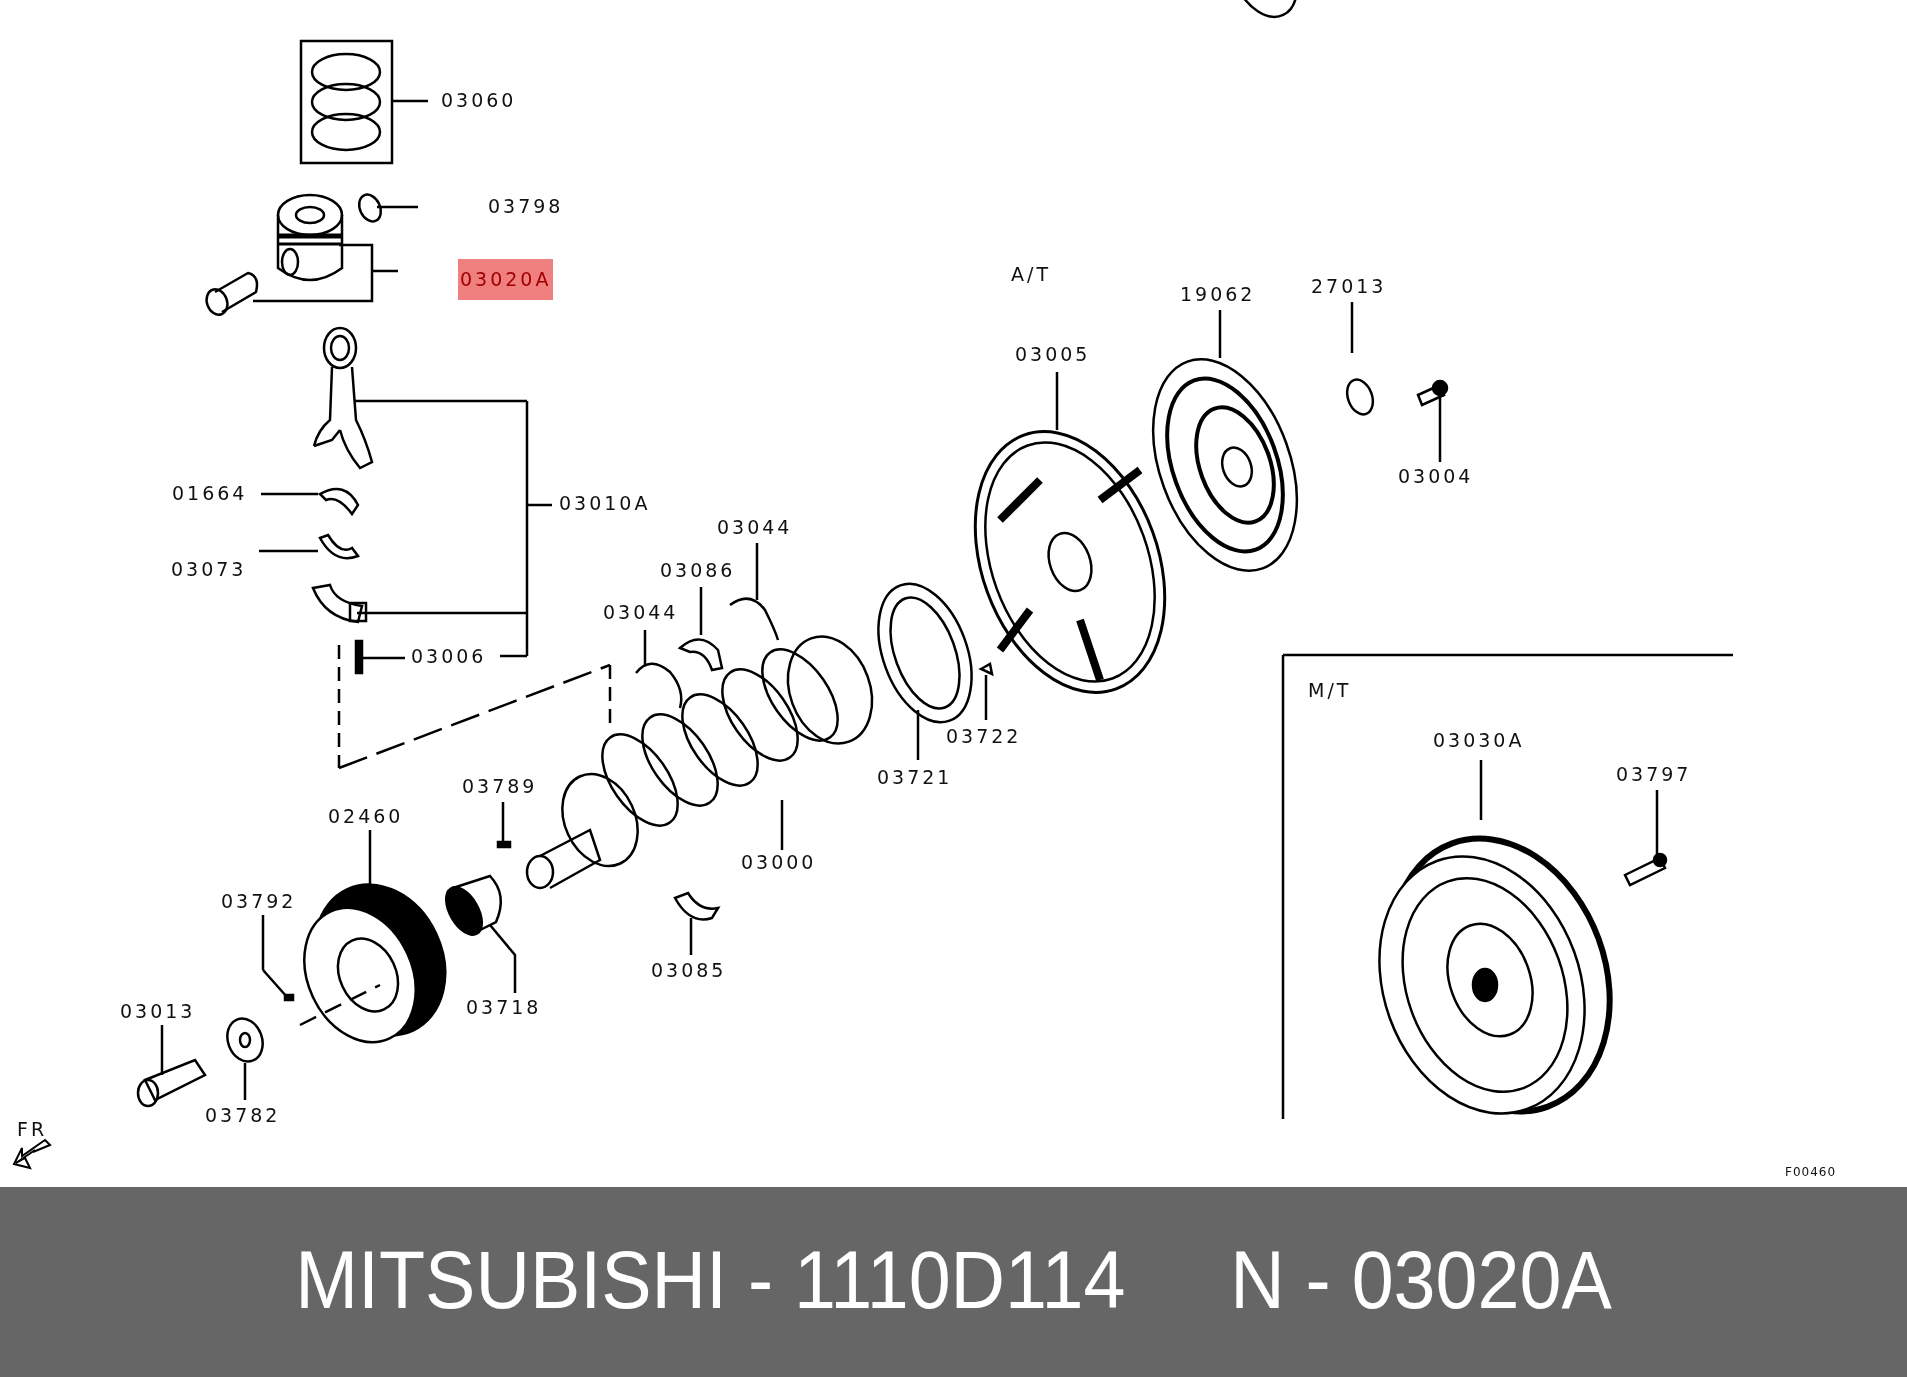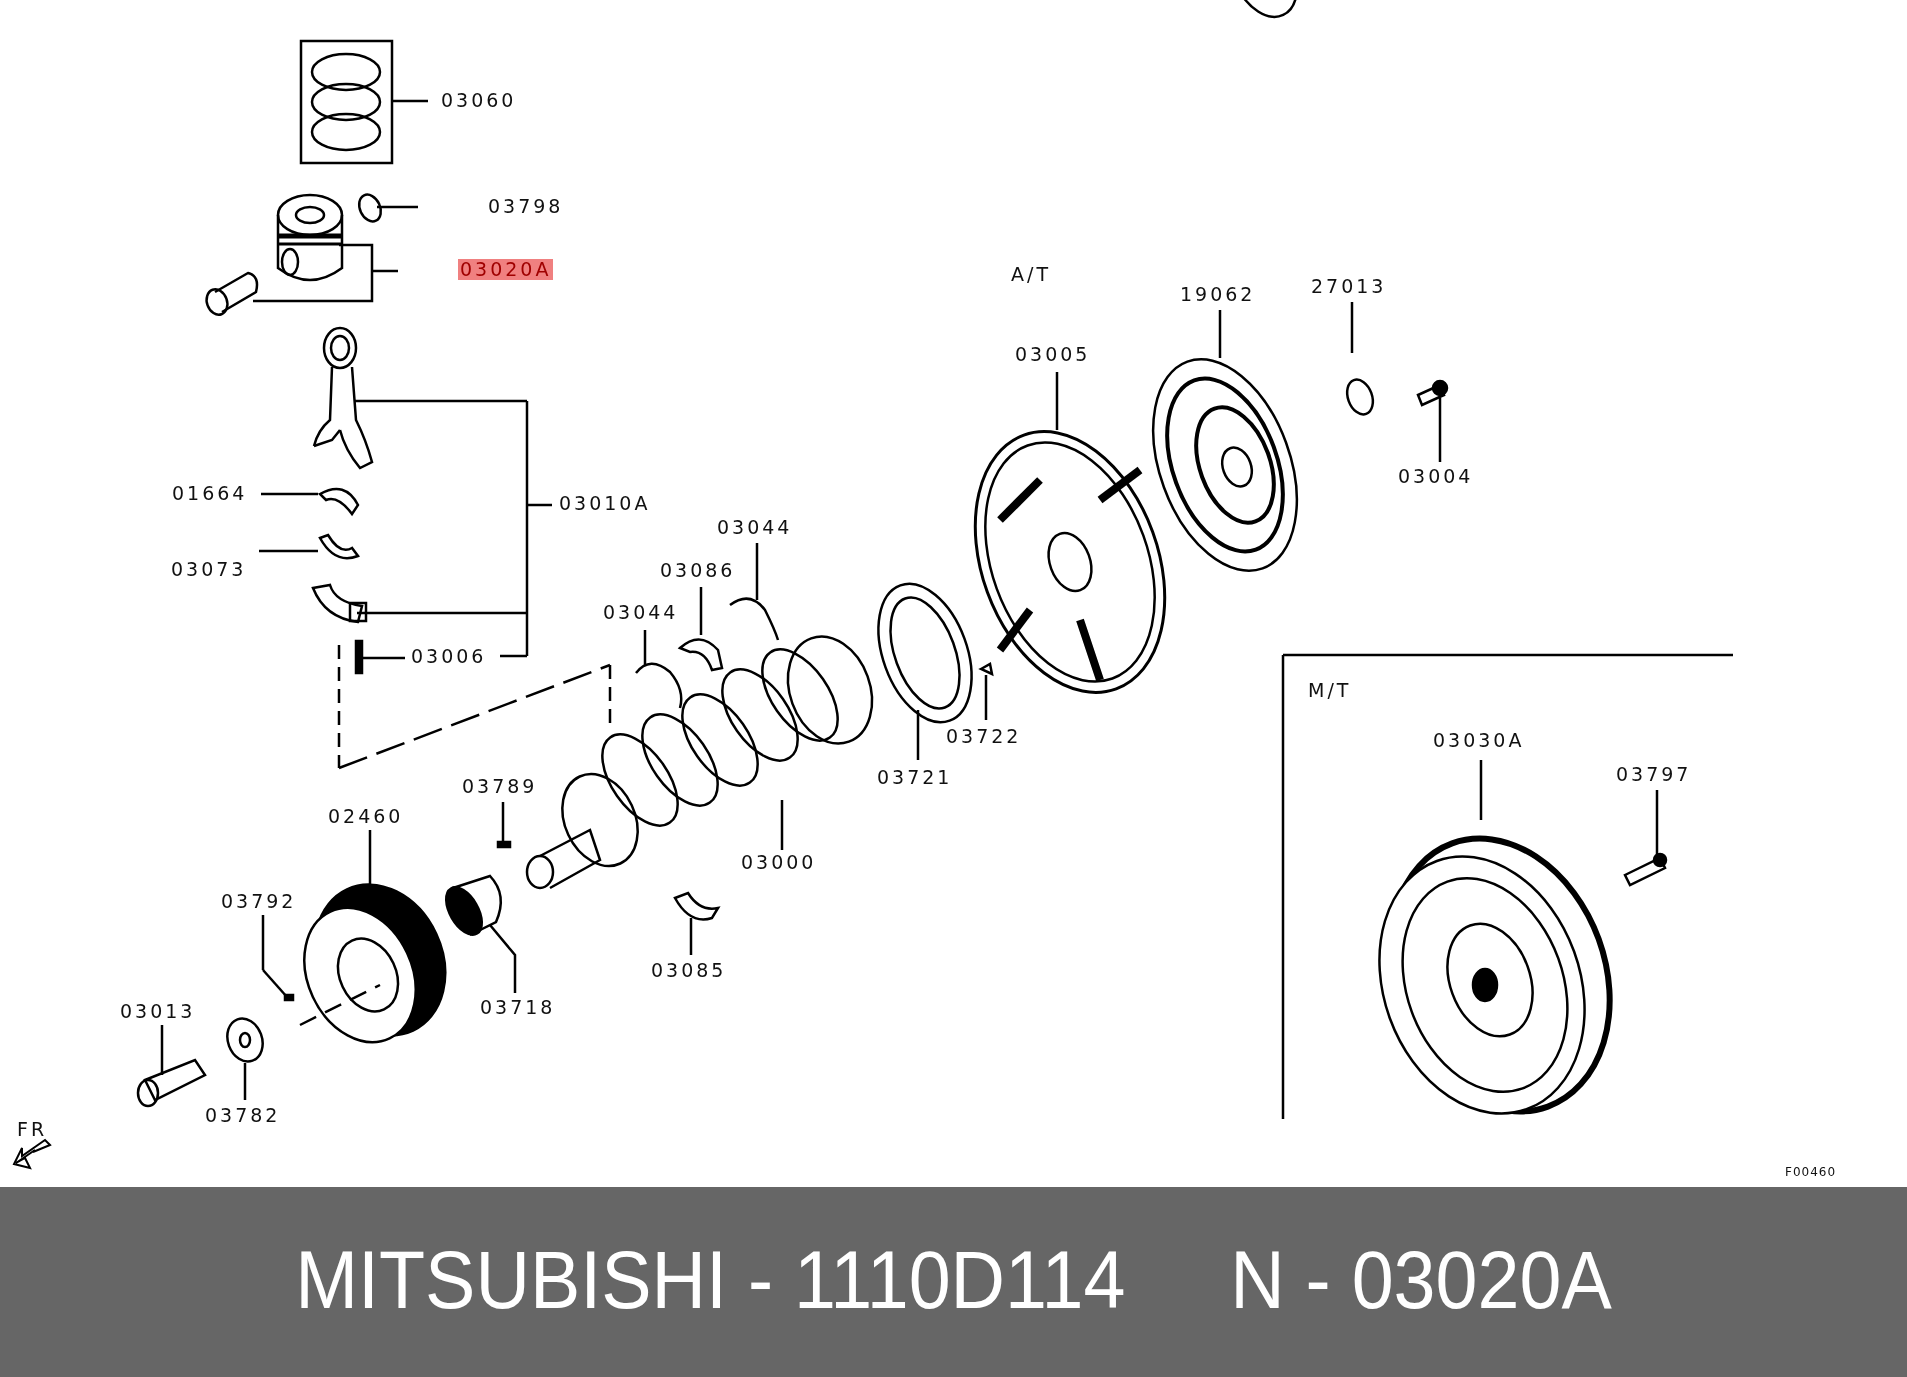--- a/index.html
+++ b/index.html
@@ -1,20 +1,20 @@
 <!DOCTYPE html>
 <html><head>
 <meta charset="utf-8">
 <style>
   html, body { margin:0; padding:0; background:#ffffff; }
   body { width:1907px; height:1377px; position:relative; overflow:hidden; font-family:"DejaVu Sans", sans-serif; }
   #diagram { position:absolute; left:0; top:0; width:1907px; height:1187px; }
   #diagram svg { position:absolute; left:0; top:0; }
   .lbl { position:absolute; font-family:"DejaVu Sans", sans-serif; font-size:19px; letter-spacing:3px; color:#111; line-height:1; white-space:nowrap; }
-  .lbl.hl { background:#f08080; color:#a00000; padding:1px 2px; }
+  .lbl.hl { background:#f08080; color:#a00000; padding:11px 2px; }
   .lbl.small { font-size:12px; letter-spacing:1px; }
   #footer { position:absolute; left:0; top:1187px; width:1907px; height:214px; background:#666666; }
   #footer-text { position:absolute; left:0; width:1907px; top:52px; text-align:center; color:#ffffff; font-family:"Liberation Sans", sans-serif; font-size:82px; white-space:pre; line-height:1; transform:scaleX(0.92); }
 </style>
 </head>
 <body>
 
 <div id="diagram">
   <svg width="1907" height="1187" viewBox="0 0 1907 1187" fill="none" stroke="#000" stroke-width="2.5">
 
@@ -191,21 +191,21 @@
   <span class="lbl" style="left:559px;top:494px">03010A</span>
   <span class="lbl" style="left:172px;top:484px">01664</span>
   <span class="lbl" style="left:171px;top:560px">03073</span>
   <span class="lbl" style="left:411px;top:647px">03006</span>
   <span class="lbl" style="left:717px;top:518px">03044</span>
   <span class="lbl" style="left:660px;top:561px">03086</span>
   <span class="lbl" style="left:603px;top:603px">03044</span>
   <span class="lbl" style="left:741px;top:853px">03000</span>
   <span class="lbl" style="left:651px;top:961px">03085</span>
   <span class="lbl" style="left:462px;top:777px">03789</span>
-  <span class="lbl" style="left:480px;top:998px">03718</span>
+  <span class="lbl" style="left:466px;top:998px">03718</span>
   <span class="lbl" style="left:328px;top:807px">02460</span>
   <span class="lbl" style="left:221px;top:892px">03792</span>
   <span class="lbl" style="left:120px;top:1002px">03013</span>
   <span class="lbl" style="left:205px;top:1106px">03782</span>
   <span class="lbl" style="left:877px;top:768px">03721</span>
   <span class="lbl" style="left:946px;top:727px">03722</span>
   <span class="lbl" style="left:1015px;top:345px">03005</span>
   <span class="lbl" style="left:1180px;top:285px">19062</span>
   <span class="lbl" style="left:1311px;top:277px">27013</span>
   <span class="lbl" style="left:1398px;top:467px">03004</span>

